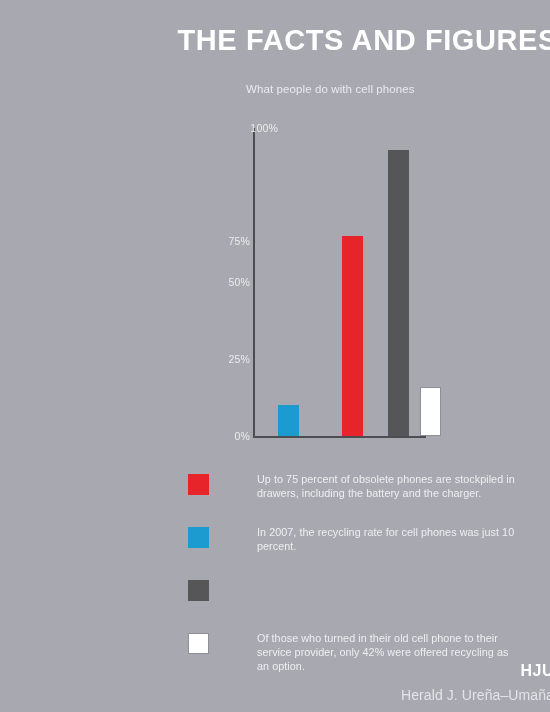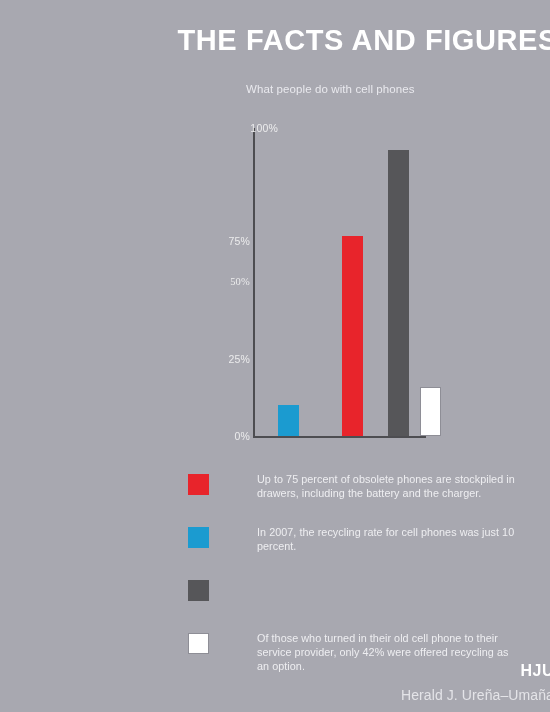--- a/index.html
+++ b/index.html
@@ -170,21 +170,21 @@
 
   <div class="title">THE FACTS AND FIGURES</div>
   <div class="subtitle">What people do with cell phones</div>
 
   <div class="chart">
     <div class="axis-v"></div>
     <div class="axis-h"></div>
 
     <div class="ytick" style="top:4px;margin-left:28px;">100%</div>
     <div class="ytick" style="top:81px;margin-top:36px;">75%</div>
-    <div class="ytick" style="top:158px;font-family:Liberation Serif, serif;">50%</div>
+    <div class="ytick" style="top:158px;">50%</div>
     <div class="ytick" style="top:235px;">25%</div>
     <div class="ytick" style="top:312px;">0%</div>
 
     <div class="bars">
       <div class="bar" id="bar0" style="left: 23px; height: 30.8px; background: rgb(27, 155, 208);"></div>
       <div class="bar" id="bar1" style="left: 87px; height: 200.2px; background: rgb(232, 36, 43);"></div>
       <div class="bar" id="bar2" style="left: 133px; height: 286.44px; background: rgb(86, 86, 89);"></div>
       <div class="bar bar-white" id="bar3" style="left: 165px; height: 49.28px; background: rgb(255, 255, 255);"></div>
     </div>
 

